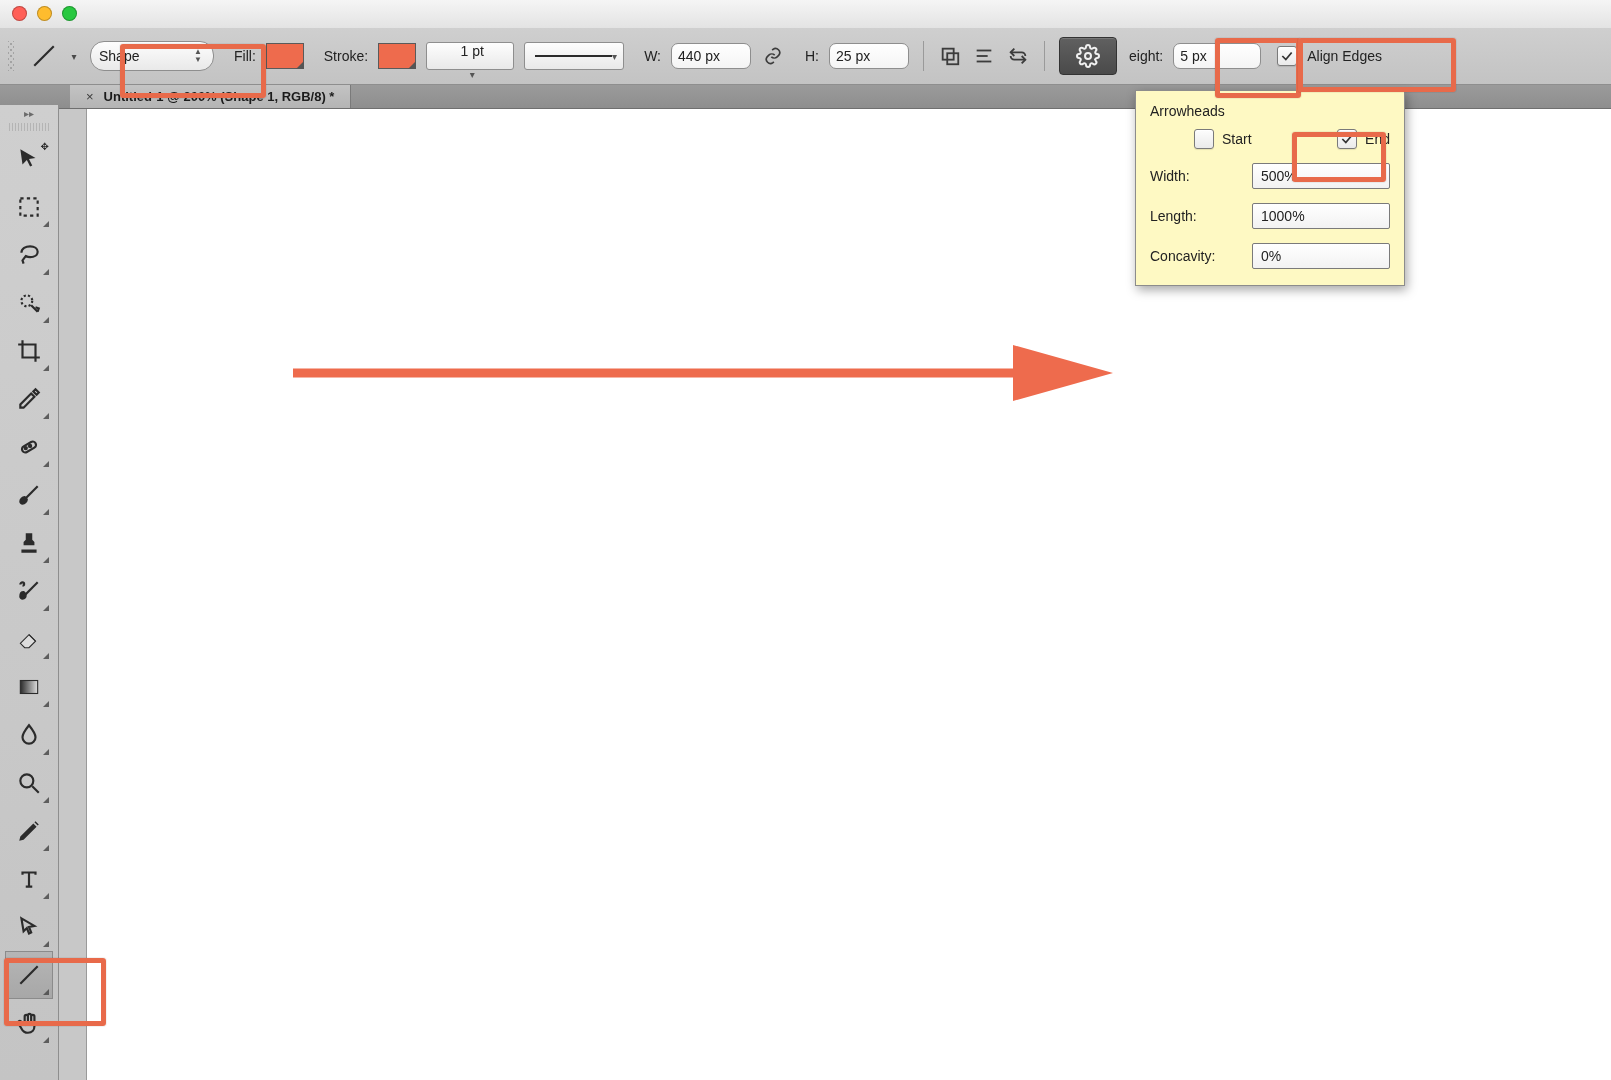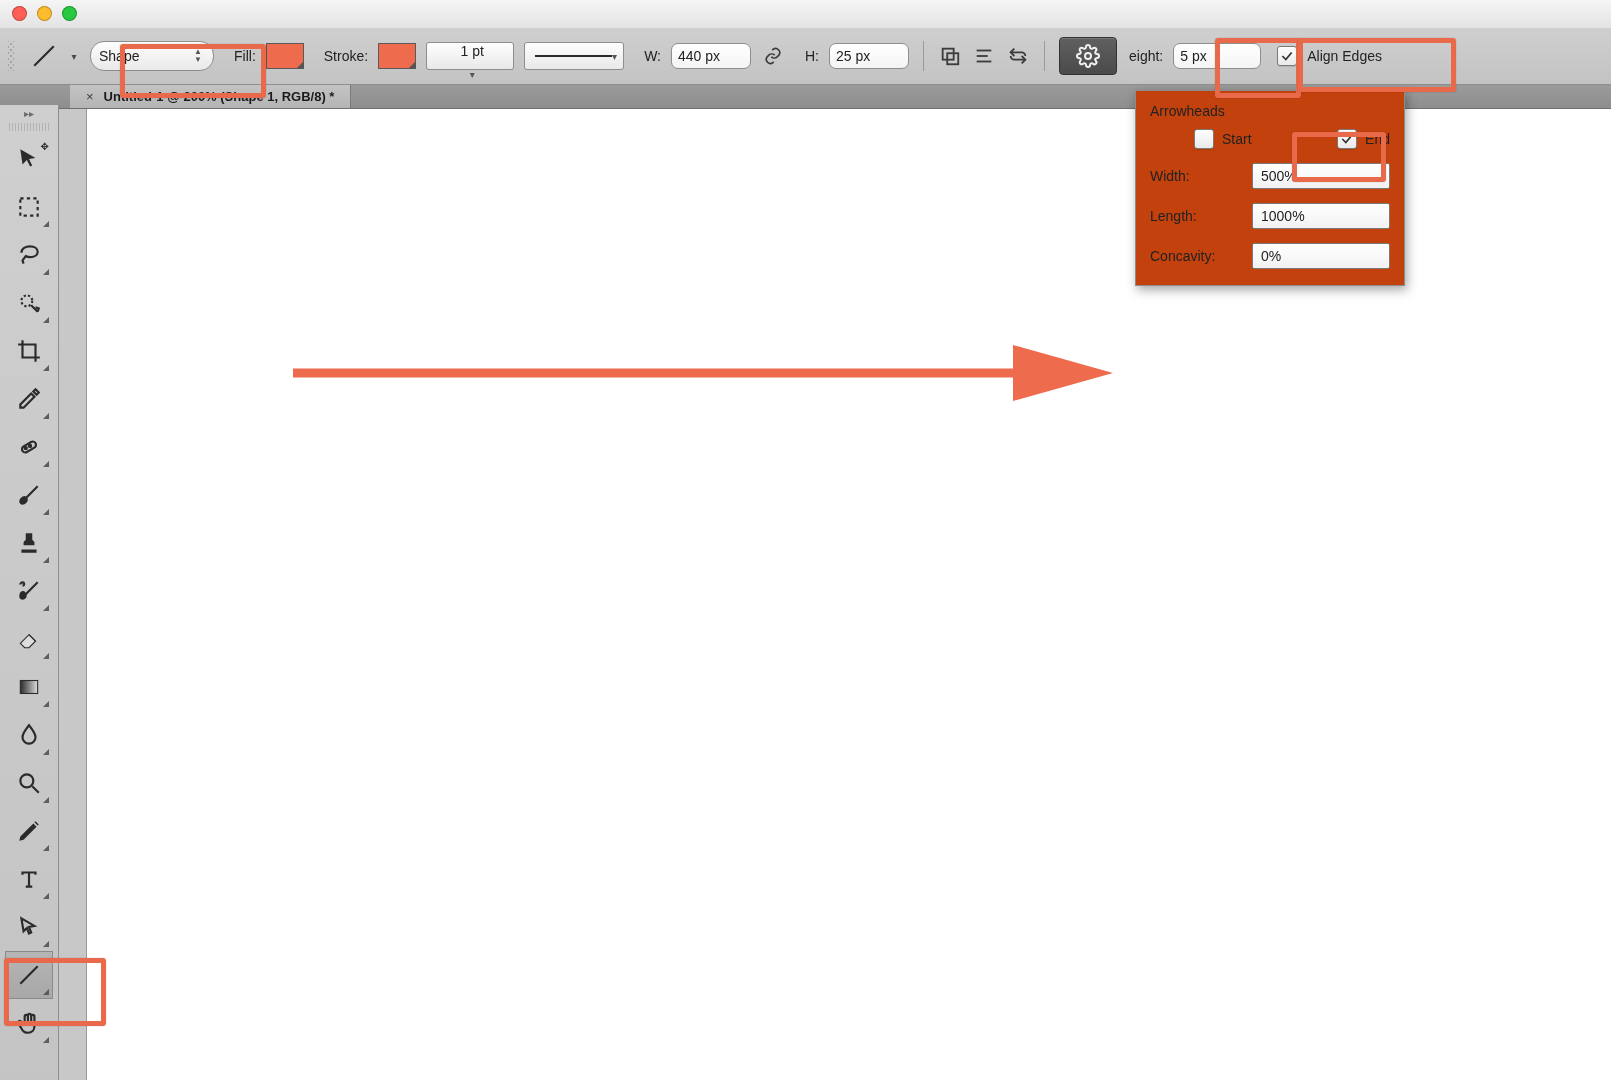--- a/index.html
+++ b/index.html
@@ -226,21 +226,21 @@
   .arrow-wrap{
     position:absolute;
     left:235px; top:225px;
     width:820px; height:80px;
   }
 
   
   .popover{
     position:absolute; top:90px; left:1135px;
     width:240px;
-    background:#c2410c;
+    background:#fef9c3;
     border:1px solid #8c8c8c;
     box-shadow: 2px 4px 10px rgba(0,0,0,.35);
     z-index:60;
     padding:12px 14px 16px;
     font-size:14px; color:#222;
   }
   .pop-title{ font-size:14px; margin-bottom:10px; }
   .pop-row{ display:flex; align-items:center; justify-content:space-between; margin-top:14px; }
   .pop-row.first{ margin-top:4px;padding-left:44px; }
   .pop-field{

